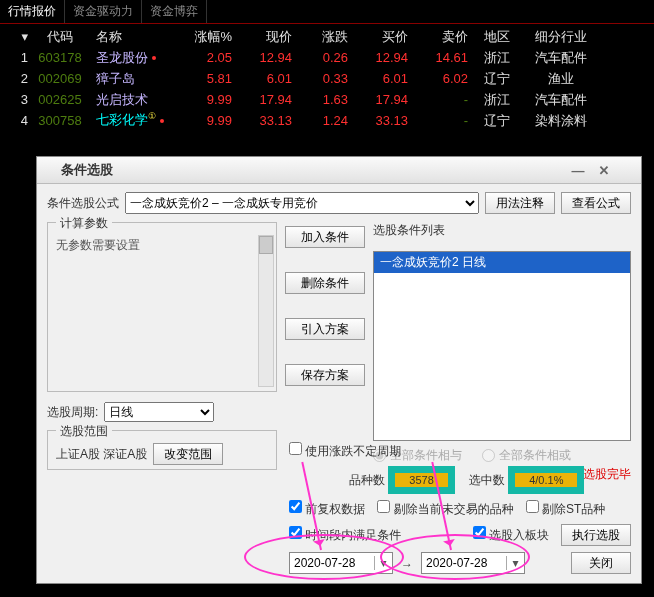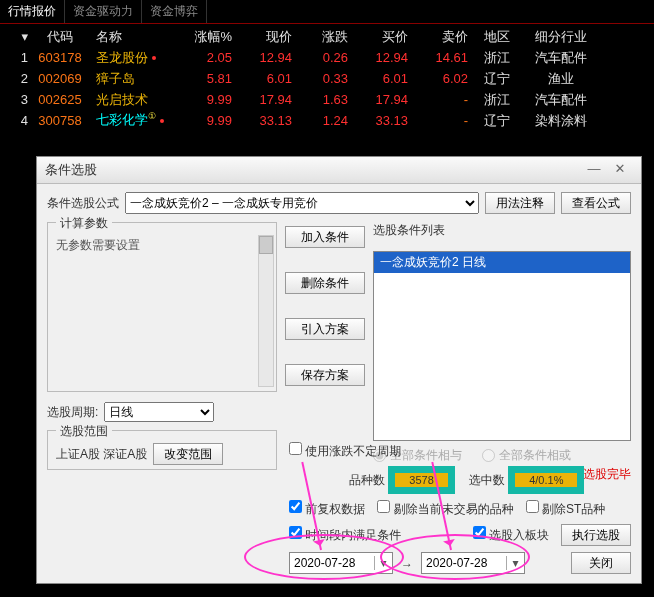--- a/index.html
+++ b/index.html
@@ -15,30 +15,30 @@
 .c-idx { width: 22px; text-align: right; color: #ccc; }
 .c-code { width: 64px; text-align: center; }
 .c-name { width: 80px; text-align: left; padding-left: 4px; position: relative; }
 .c-pct { width: 60px; text-align: right; }
 .c-price { width: 60px; text-align: right; }
 .c-chg { width: 56px; text-align: right; }
 .c-bid { width: 60px; text-align: right; }
 .c-ask { width: 60px; text-align: right; }
 .c-reg { width: 50px; text-align: center; padding-left: 8px; }
 .c-ind { width: 80px; text-align: center; padding-left: 6px; }
-.yellow { color: #eab308; }
+.yellow { color: #c4b5fd; }
 .red { color: #ff3030; }
 .cyan { color: #00ffff; }
 .white { color: #e0e0e0; }
-.gray { color: #f97316; }
+.gray { color: #4d7c0f; }
 .dot { display: inline-block; width: 4px; height: 4px; background: #ff3030; border-radius: 50%; margin-left: 4px; vertical-align: middle; }
 .sup { font-size: 9px; color: #f5e642; vertical-align: super; }
 
 .dialog { position: absolute; left: 36px; top: 156px; width: 606px; height: 428px; background: #f0f0f0; border: 1px solid #888; box-shadow: 2px 2px 6px rgba(0,0,0,0.5); }
-.titlebar { background: linear-gradient(#fafafa,#e2e2e2); border-bottom: 1px solid #bbb; padding: 4px 8px; display: flex; font-size: 13px; color: #333; }
+.titlebar { background: linear-gradient(#fafafa,#e2e2e2); border-bottom: 1px solid #bbb; padding: 4px 24px; display: flex; align-items: center; font-size: 13px; color: #333; font-weight: bold; }
 .titlebar .spacer { flex: 1; }
 .win-btn { width: 26px; text-align: center; color: #666; cursor: pointer; }
 
 .dlg-body { padding: 8px 10px; font-size: 12px; color: #333; position: relative; height: calc(100% - 26px); }
 .formula-row { display: flex; align-items: center; gap: 6px; margin-bottom: 8px; }
 .formula-row select { flex: 1; height: 22px; font-size: 12px; }
 .btn { background: linear-gradient(#fefefe,#e5e5e5); border: 1px solid #999; padding: 2px 8px; font-size: 12px; cursor: pointer; height: 22px; }
 .btn-md { width: 70px; }
 .btn-sm { width: 60px; }
 

